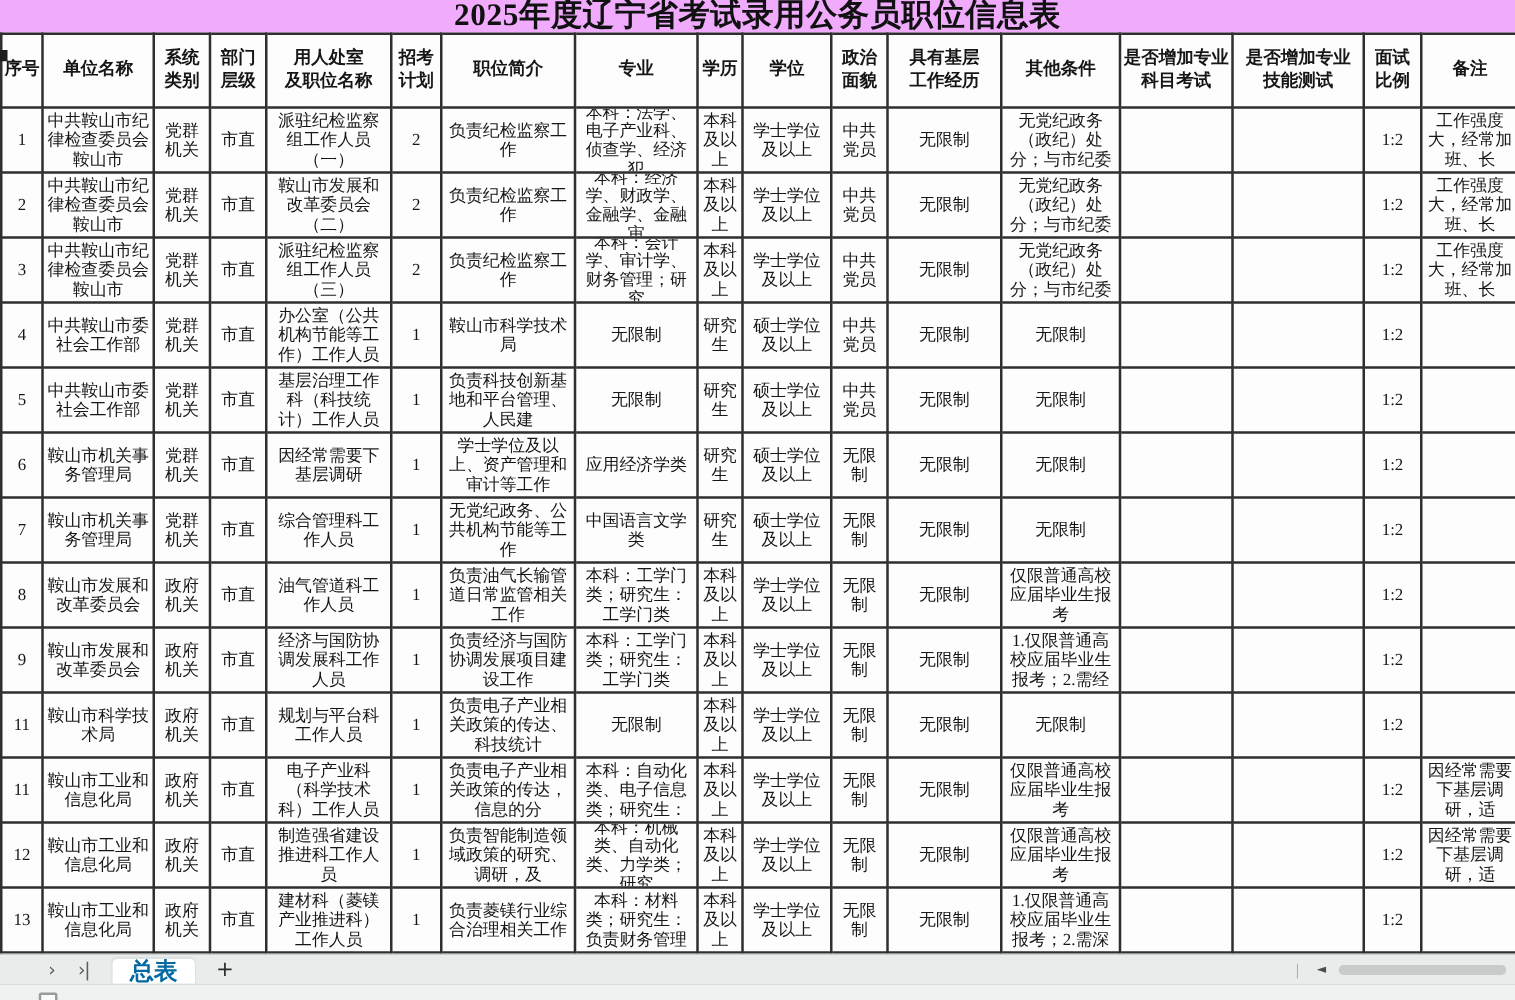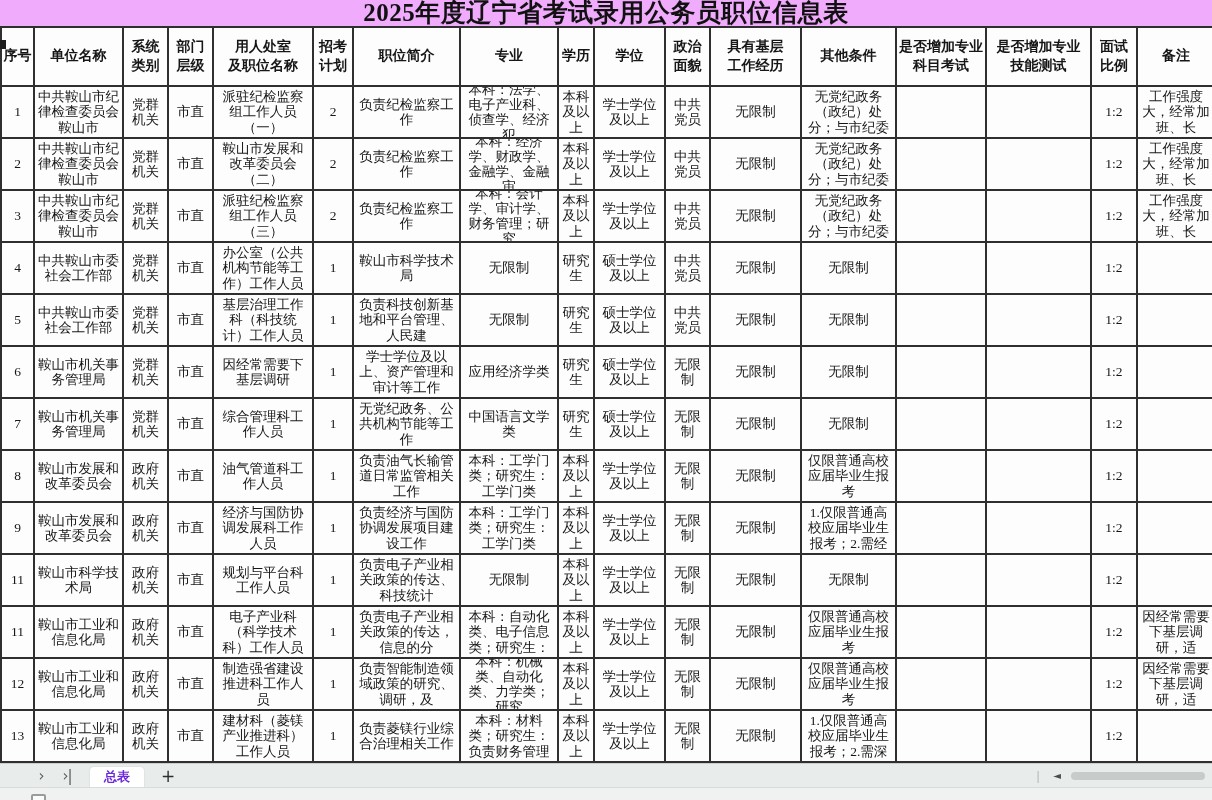--- a/index.html
+++ b/index.html
@@ -55,21 +55,21 @@
     letter-spacing: -1px;
   }
   .nav-arrow:first-child { margin-left: 28px; }
   .sheet-tab {
     background: #ffffff; border-radius: 4px 4px 0 0;
     height: 21px; margin-top: 3px; padding: 0 14px;
     display: flex; align-items: center; margin-left: 10px;
     box-shadow: 0 0 2px rgba(0,0,0,0.12);
   }
   .sheet-tab span {
-    color: #6d28d9; font-weight: bold; font-size: 13px;
+    color: #0369a1; font-weight: bold; font-size: 19px;
     font-family: Liberation Sans, sans-serif;
   }
   .add-sheet {
     color: #2c2e2d; font-size: 17px; margin-left: 14px;
     width: 20px; text-align: center;
     font-family: "DejaVu Sans", sans-serif;
   }
   .bar-right {
     margin-left: auto; display: flex; align-items: center;
     margin-right: 7px;

